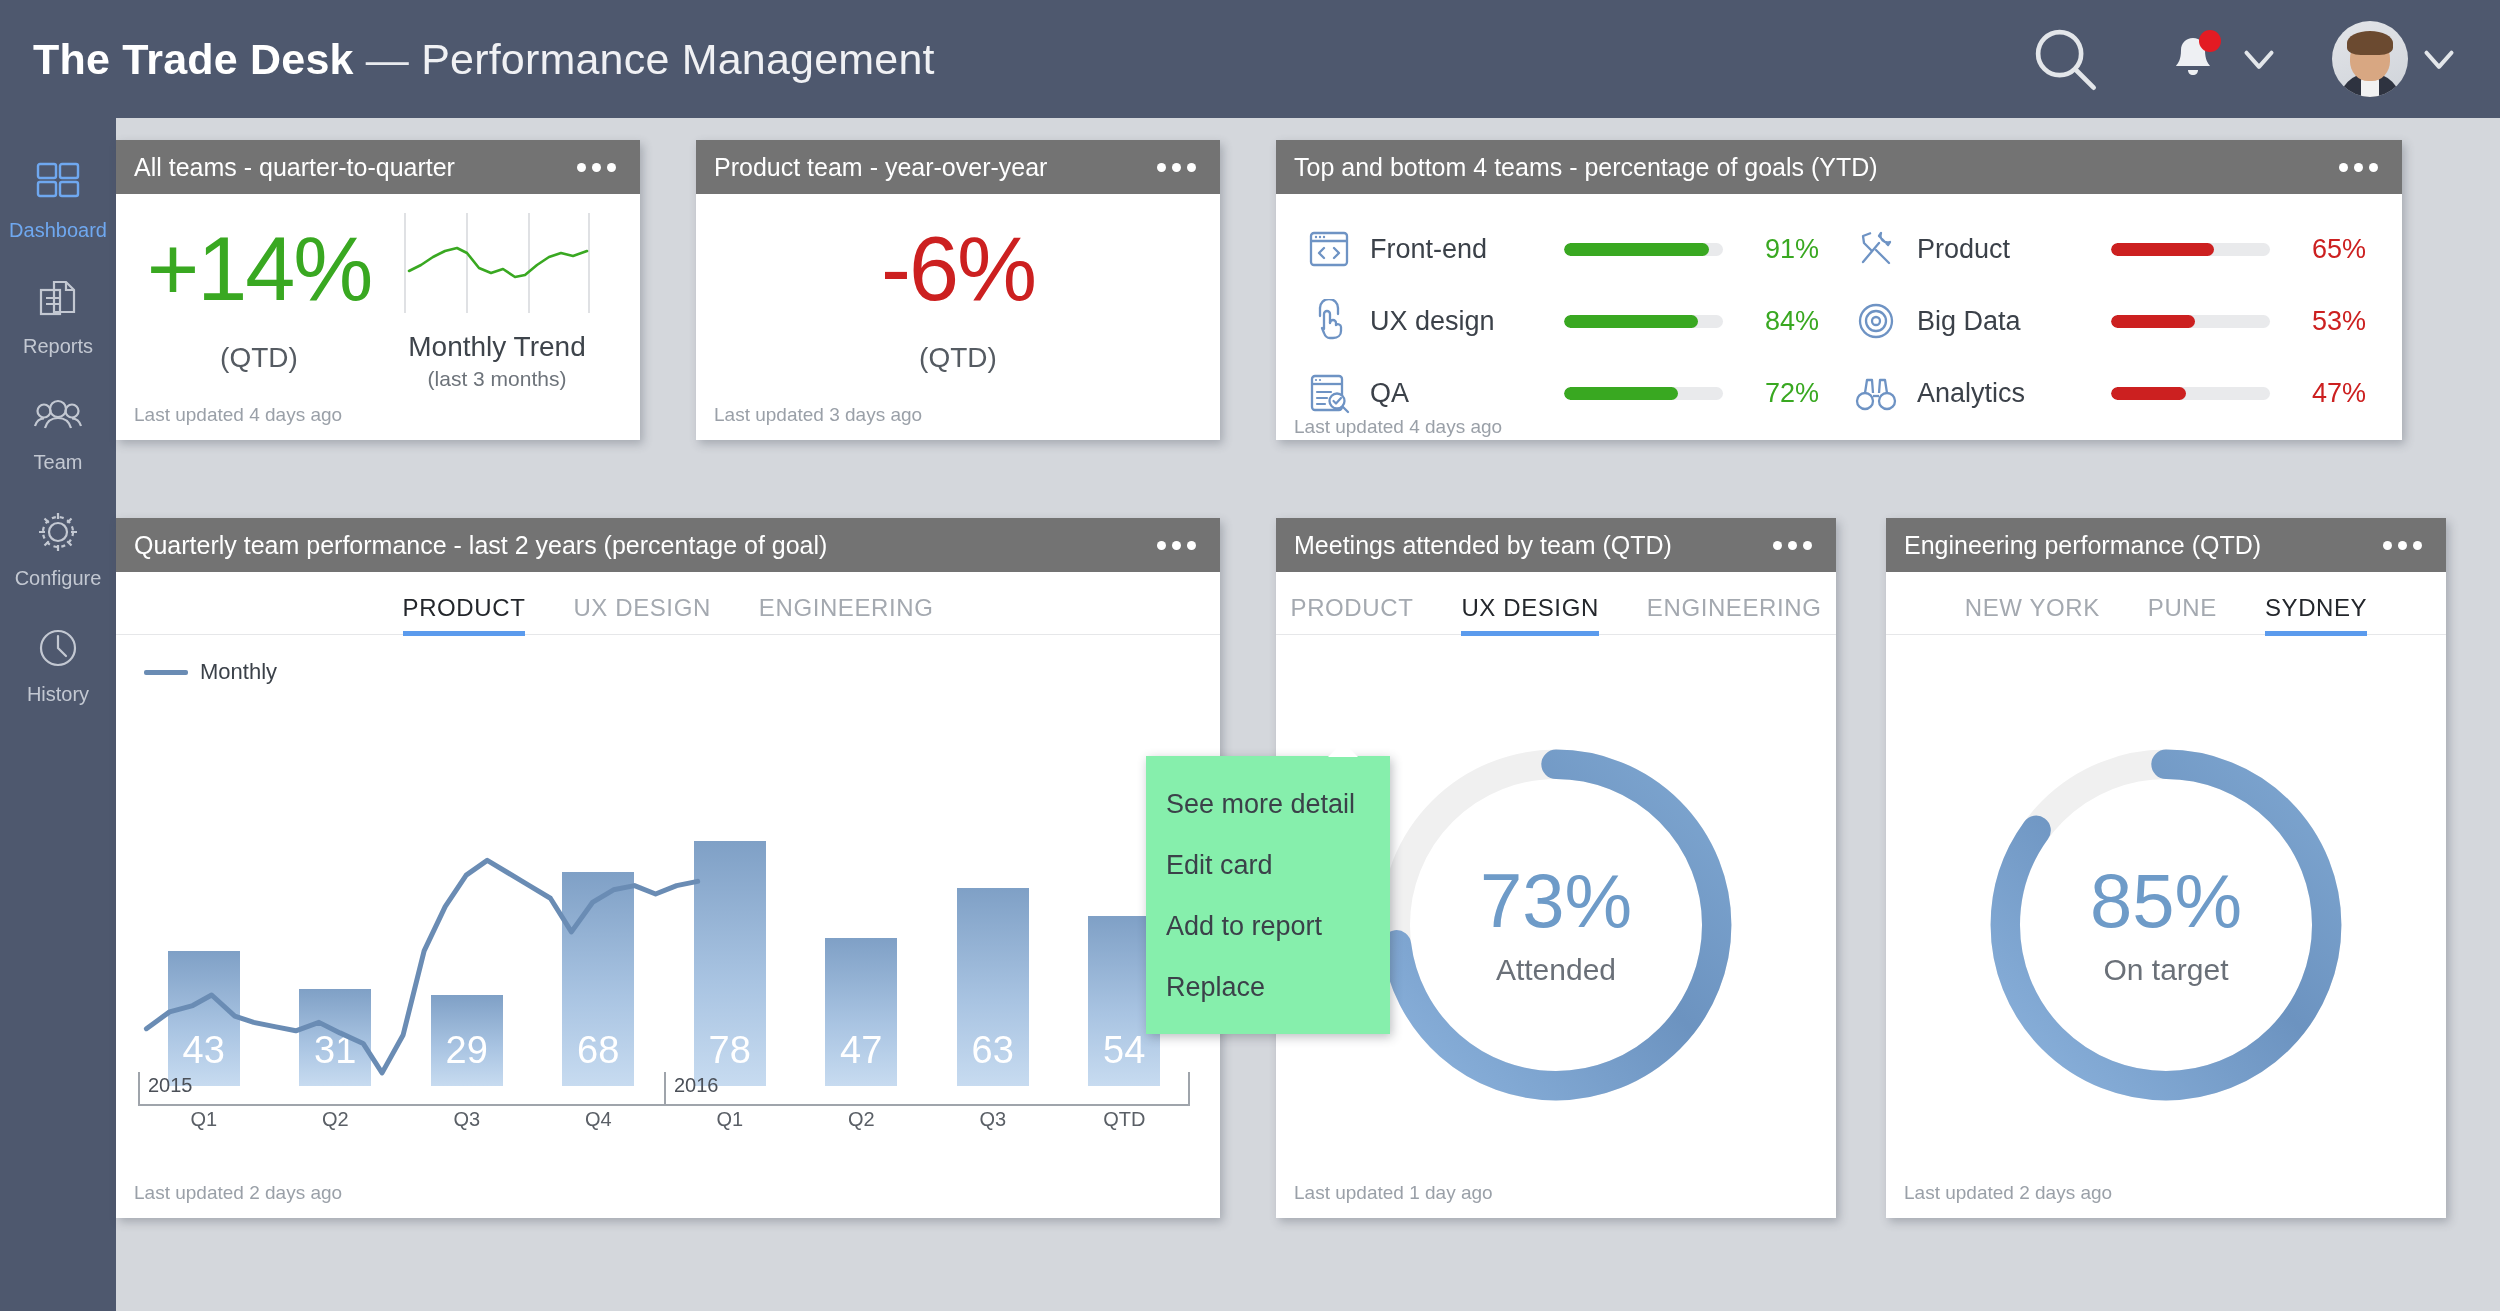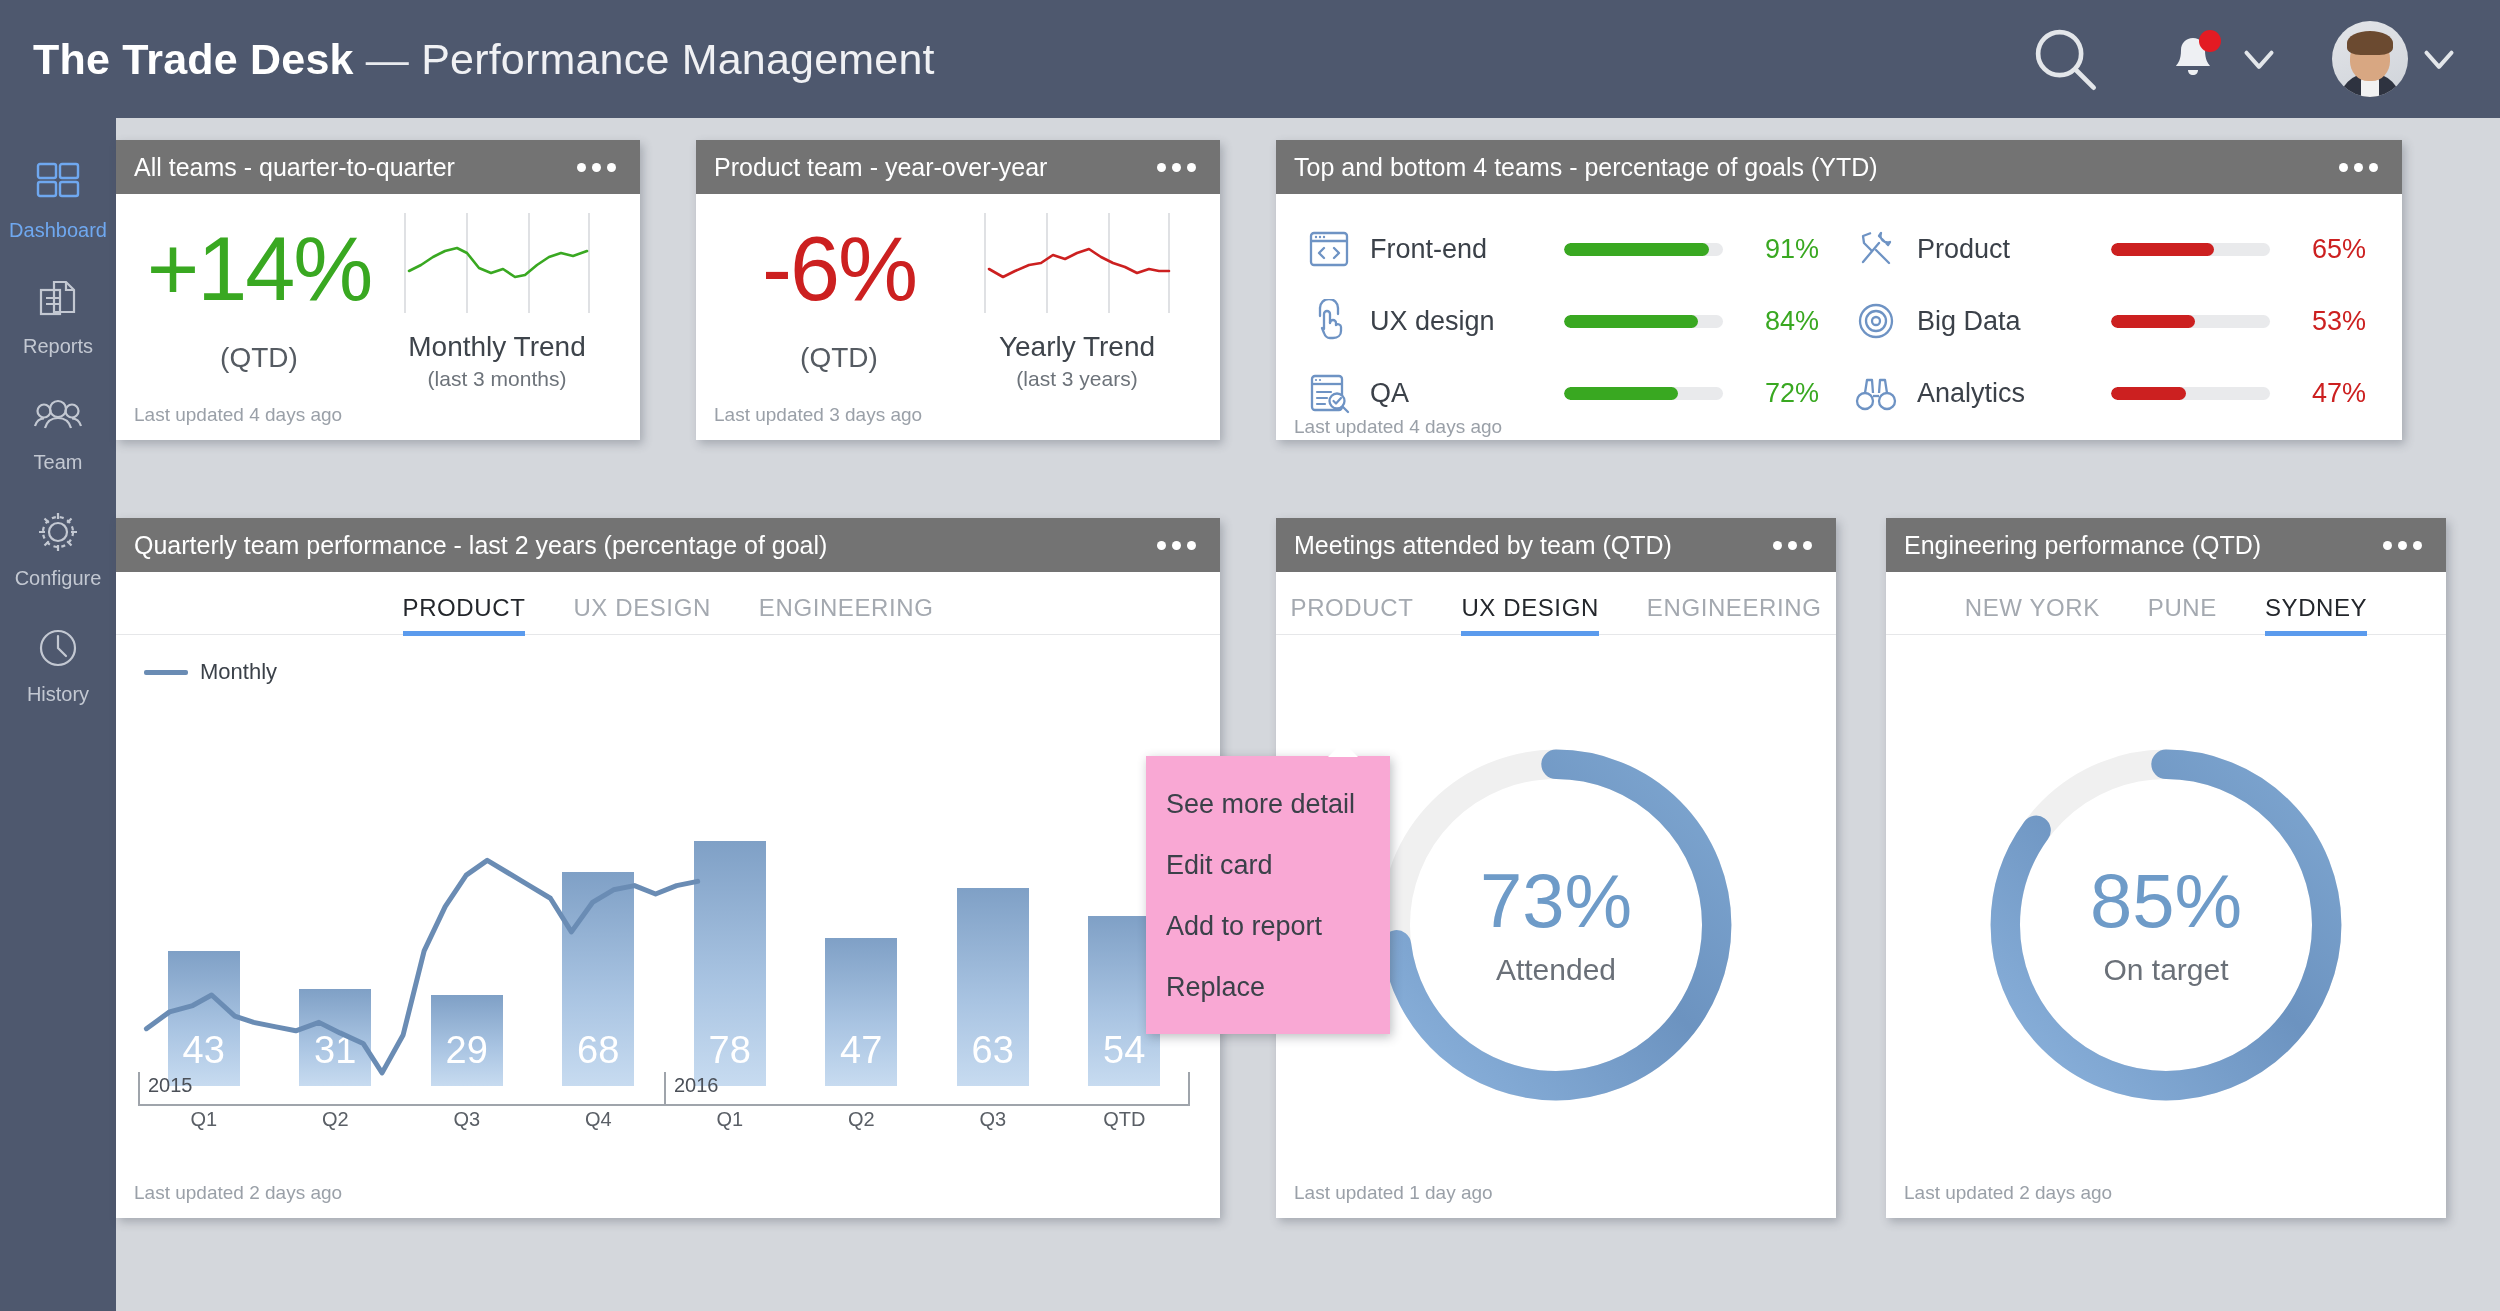--- a/index.html
+++ b/index.html
@@ -133,21 +133,21 @@
   #card-eng  { left: 1770px; top: 400px; width: 560px; height: 700px; }
   .donut-wrap { display: flex; align-items: center; justify-content: center; height: 100%; padding-bottom: 30px; }
   .donut { position: relative; width: 392px; height: 392px; }
   .donut-center { position: absolute; inset: 0; display: flex; flex-direction: column; align-items: center; justify-content: center; }
   .donut-val { font-size: 76px; color: #6e9bc8; line-height: 1; }
   .donut-lab { font-size: 30px; color: #6a7078; margin-top: 14px; }
 
   
   .ctxmenu {
     position: absolute; left: 1030px; top: 638px; width: 244px;
-    background: #f9a8d4; box-shadow: 2px 3px 10px rgba(50,55,66,.32);
+    background: #86efac; box-shadow: 2px 3px 10px rgba(50,55,66,.32);
     padding: 18px 0 16px 0; z-index: 50;
   }
   .ctxmenu::before {
     content: ""; position: absolute; top: -14px; right: 32px;
     border-left: 15px solid transparent; border-right: 15px solid transparent;
     border-bottom: 15px solid #ffffff;
   }
   .ctx-item { font-size: 27px; color: #3b4149; padding: 15px 0 15px 20px; cursor: pointer; white-space: nowrap; }
 </style>
 </head>
@@ -298,31 +298,20 @@
           <i></i>
           <i></i>
           <i></i>
         </div>
     </div>
     <div class="card-body">
       <div class="kpi-row">
         <div class="kpi-left">
           <div class="kpi-big down">-6%</div>
           <div class="kpi-sub">(QTD)</div>
-        </div>
-        <div class="kpi-right">
-          <svg class="spark" viewBox="0 0 200 112">
-            <line x1="8" y1="6" x2="8" y2="106" stroke="#d8dade" stroke-width="1.6"></line>
-            <line x1="70" y1="6" x2="70" y2="106" stroke="#d8dade" stroke-width="1.6"></line>
-            <line x1="132" y1="6" x2="132" y2="106" stroke="#d8dade" stroke-width="1.6"></line>
-            <line x1="192" y1="6" x2="192" y2="106" stroke="#d8dade" stroke-width="1.6"></line>
-            <polyline points="12,62 26,70 38,64 52,58 64,56 76,48 88,52 100,46 112,42 124,50 136,56 148,60 160,66 172,62 182,64 192,64" fill="none" stroke="#cc2020" stroke-width="2.6" stroke-linejoin="round" stroke-linecap="round"></polyline>
-          </svg>
-          <div class="spark-lab">Yearly Trend</div>
-          <div class="spark-sub">(last 3 years)</div>
         </div>
       </div>
     </div>
     <div class="card-foot">Last updated 3 days ago</div>
   </div>
 
   <div class="card" id="card-top">
     <div class="card-hd">
       <div class="card-title">Top and bottom 4 teams - percentage of goals (YTD)</div>
       <div class="kebab">

